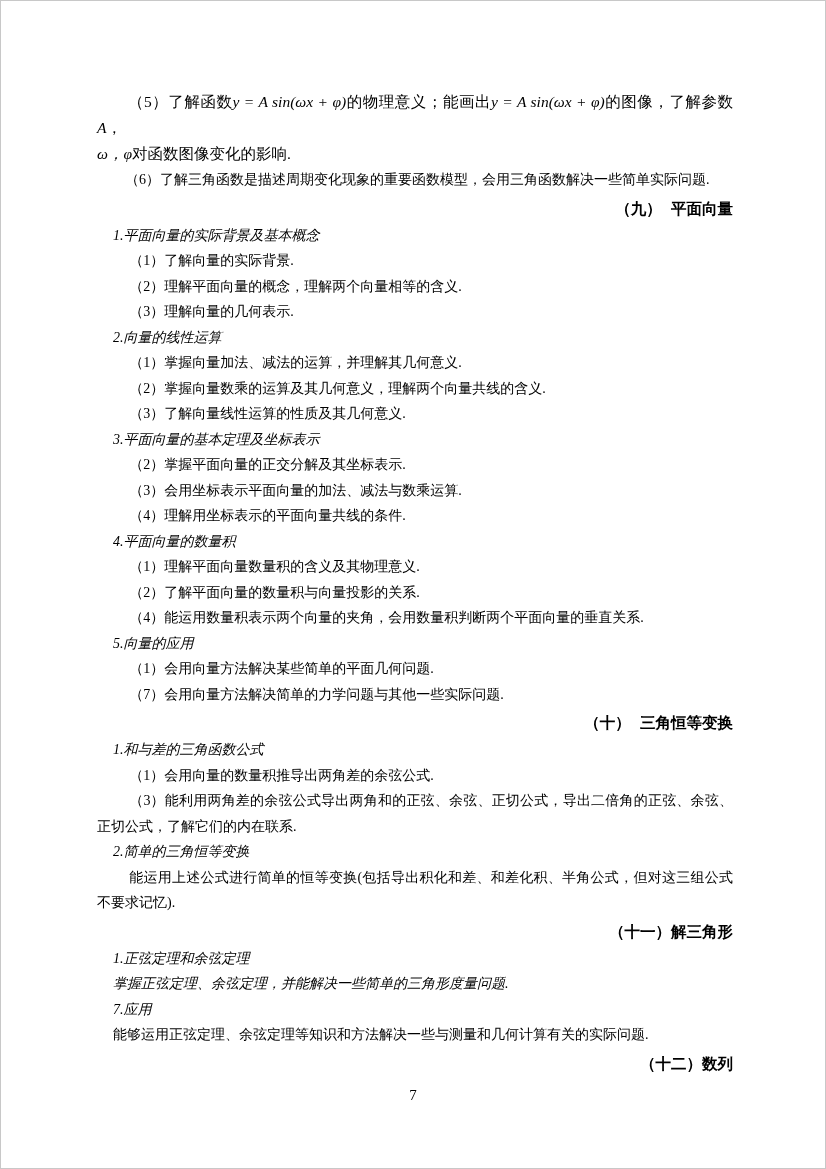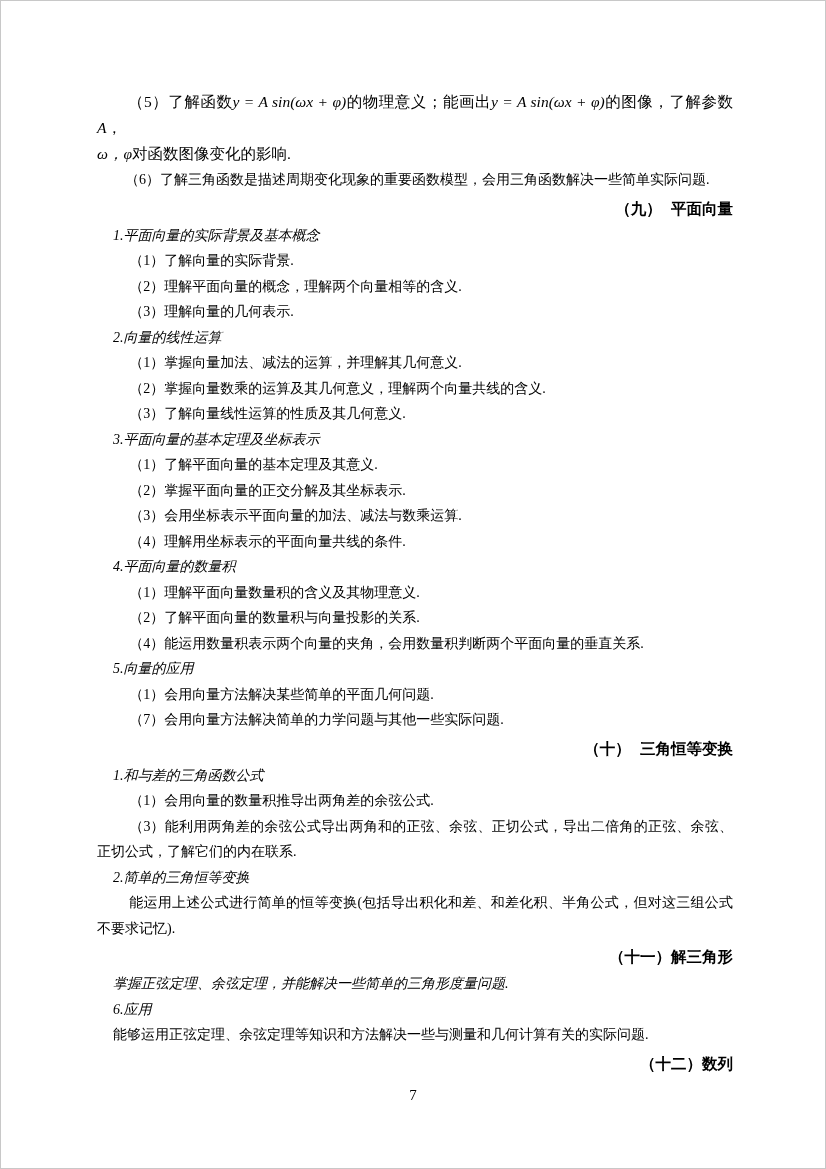--- a/index.html
+++ b/index.html
@@ -95,21 +95,20 @@
     <p class="indent-item">（1）了解向量的实际背景.</p>
     <p class="indent-item">（2）理解平面向量的概念，理解两个向量相等的含义.</p>
     <p class="indent-item">（3）理解向量的几何表示.</p>
 
     <p class="indent1">2.向量的线性运算</p>
     <p class="indent-item">（1）掌握向量加法、减法的运算，并理解其几何意义.</p>
     <p class="indent-item">（2）掌握向量数乘的运算及其几何意义，理解两个向量共线的含义.</p>
     <p class="indent-item">（3）了解向量线性运算的性质及其几何意义.</p>
 
     <p class="indent1">3.平面向量的基本定理及坐标表示</p>
-    <p class="indent-item">（1）了解平面向量的基本定理及其意义.</p>
     <p class="indent-item">（2）掌握平面向量的正交分解及其坐标表示.</p>
     <p class="indent-item">（3）会用坐标表示平面向量的加法、减法与数乘运算.</p>
     <p class="indent-item">（4）理解用坐标表示的平面向量共线的条件.</p>
 
     <p class="indent1">4.平面向量的数量积</p>
     <p class="indent-item">（1）理解平面向量数量积的含义及其物理意义.</p>
     <p class="indent-item">（2）了解平面向量的数量积与向量投影的关系.</p>
     <p class="indent-item">（4）能运用数量积表示两个向量的夹角，会用数量积判断两个平面向量的垂直关系.</p>
 
     <p class="indent1">5.向量的应用</p>
@@ -124,23 +123,24 @@
     <p class="indent-item">（1）会用向量的数量积推导出两角差的余弦公式.</p>
     <p style="text-indent:2.3em;">（3）能利用两角差的余弦公式导出两角和的正弦、余弦、正切公式，导出二倍角的正弦、余弦、正切公式，了解它们的内在联系.</p>
 
     <p class="indent1">2.简单的三角恒等变换</p>
     <p style="text-indent:2.3em;">能运用上述公式进行简单的恒等变换(包括导出积化和差、和差化积、半角公式，但对这三组公式不要求记忆).</p>
 
     <p class="heading">
       <span>（十一）</span><span>解三角形</span>
     </p>
 
+    <p class="indent1">1.正弦定理和余弦定理</p>
     <p class="indent1">掌握正弦定理、余弦定理，并能解决一些简单的三角形度量问题.</p>
 
-    <p class="indent1">6.应用</p>
+    <p class="indent1">7.应用</p>
     <p style="text-indent:1.15em;">能够运用正弦定理、余弦定理等知识和方法解决一些与测量和几何计算有关的实际问题.</p>
 
     <p class="heading">
       <span>（十二）</span><span>数列</span>
     </p>
 
   </div>
 
   <div class="pagenum">7</div>
 </div>

